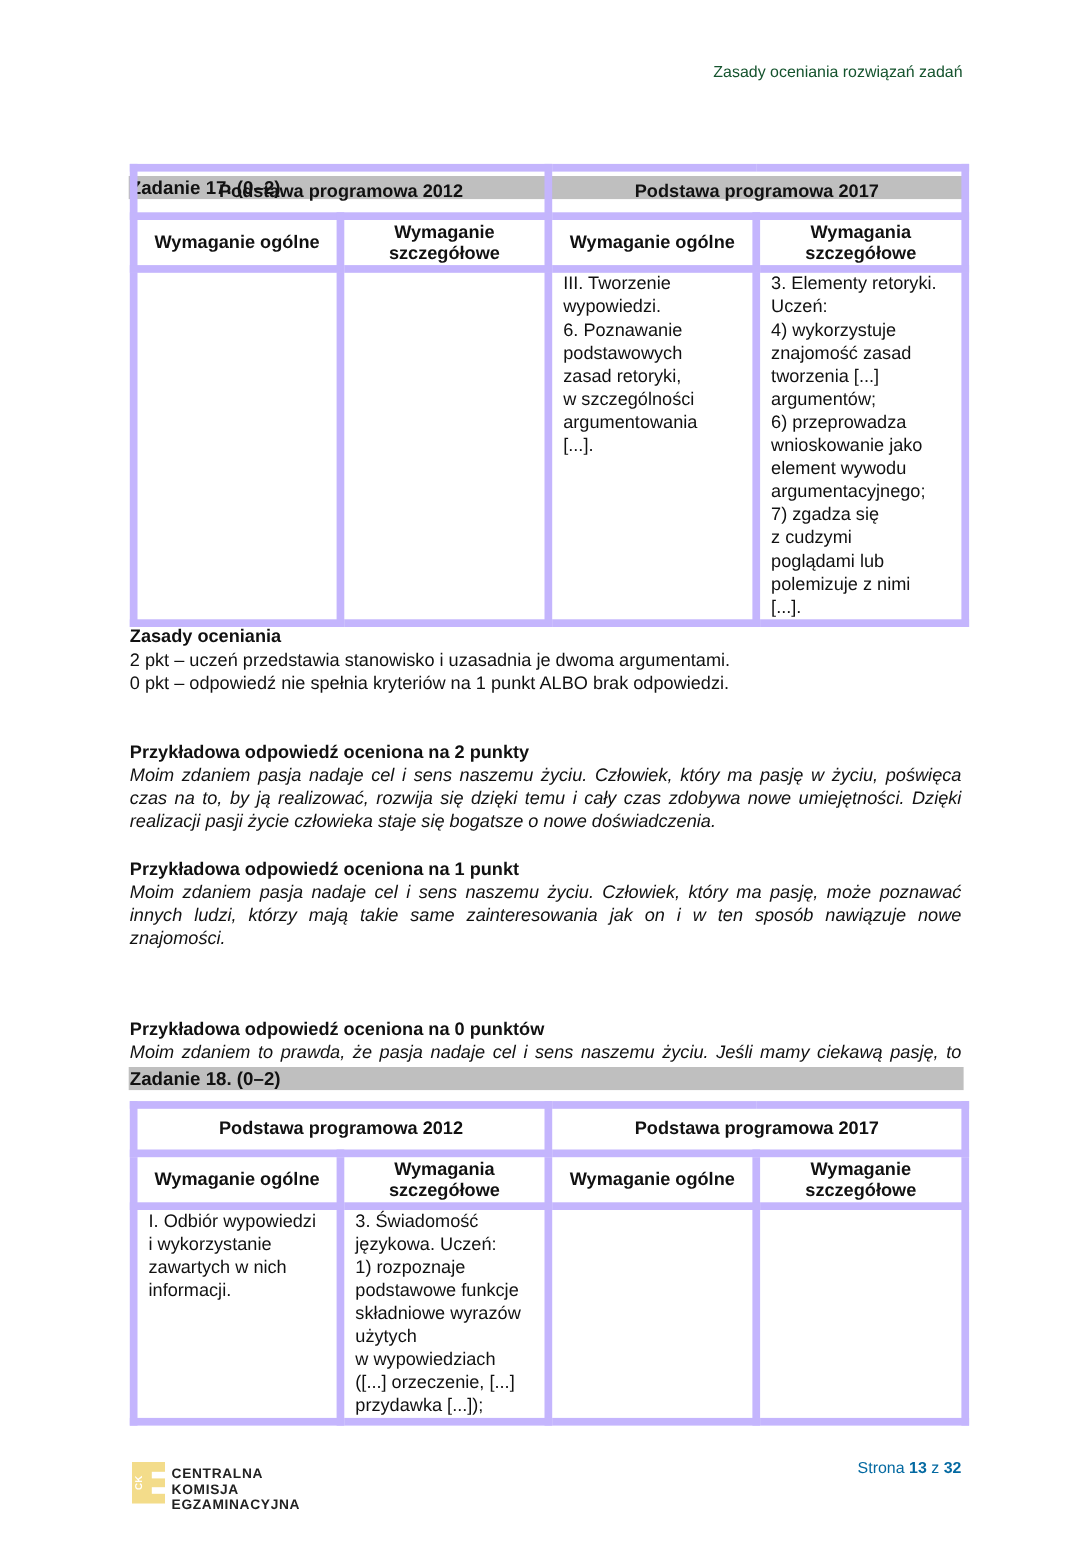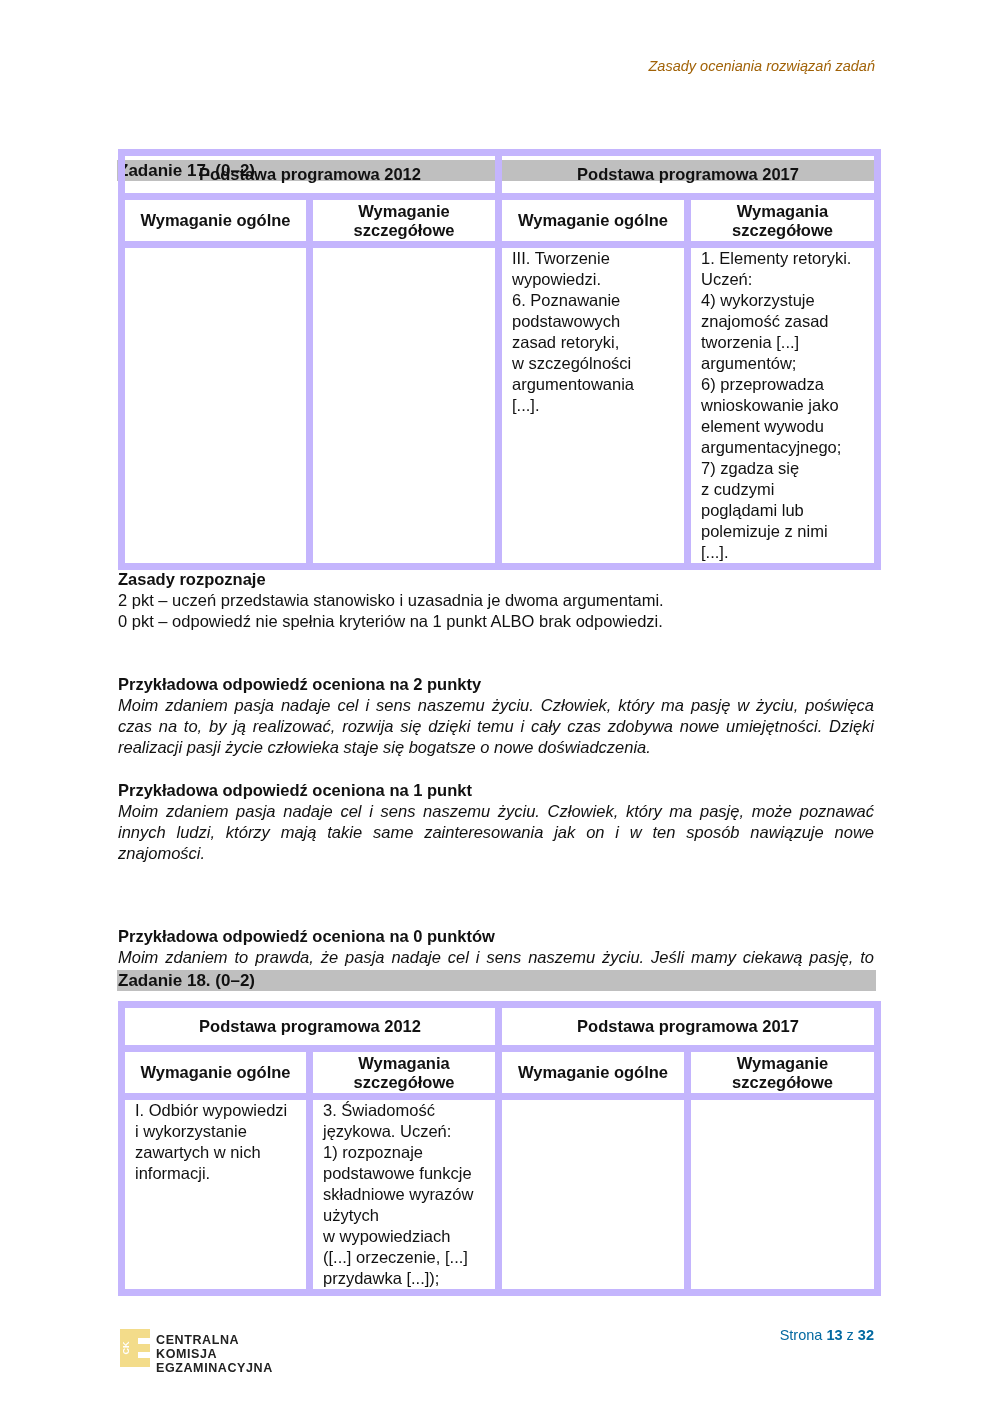--- a/index.html
+++ b/index.html
@@ -2,21 +2,21 @@
 <html><head>
 <meta charset="utf-8">
 <style>
   html, body { margin: 0; padding: 0; background: #ffffff; }
   body {
     width: 993px; height: 1404px; position: relative; overflow: hidden;
     font-family: "Liberation Sans", sans-serif; color: #111;
   }
   .running-header {
     position: absolute; top: 58px; right: 118px;
-    font-size: 14.5px; font-style: italic; color: #a16207;
+    font-size: 14.5px; color: #14532d;
   }
   .task-bar {
     position: absolute; left: 117px; width: 759px; height: 21px;
     background: #bfbfbf; font-weight: bold; font-size: 17px;
     line-height: 21px; padding-left: 1px; box-sizing: border-box;
   }
   table.req {
     position: absolute; left: 118px; width: 756px;
     border-collapse: collapse; font-size: 16.5px; table-layout: fixed;
   }
@@ -66,41 +66,41 @@
     <td></td>
     <td></td>
     <td>III. Tworzenie
 wypowiedzi.
 6. Poznawanie
 podstawowych
 zasad retoryki,
 w szczególności
 argumentowania
 [...].</td>
-    <td>1. Elementy retoryki.
+    <td>3. Elementy retoryki.
 Uczeń:
 4) wykorzystuje
 znajomość zasad
 tworzenia [...]
 argumentów;
 6) przeprowadza
 wnioskowanie jako
 element wywodu
 argumentacyjnego;
 7) zgadza się
 z cudzymi
 poglądami lub
 polemizuje z nimi
 [...].</td>
   </tr>
 </tbody>
   </table>
 
 <div class="section" style="top:569px;">
-  <div class="head">Zasady rozpoznaje</div>
+  <div class="head">Zasady oceniania</div>
   <div>2 pkt – uczeń przedstawia stanowisko i uzasadnia je dwoma argumentami.</div>
   <div>0 pkt – odpowiedź nie spełnia kryteriów na 1 punkt ALBO brak odpowiedzi.</div>
 </div>
 
 <div class="section" style="top:674px;">
   <div class="head">Przykładowa odpowiedź oceniona na 2 punkty</div>
   <div class="body-it">Moim zdaniem pasja nadaje cel i sens naszemu życiu. Człowiek, który ma pasję w życiu, poświęca czas na to, by ją realizować, rozwija się dzięki temu i cały czas zdobywa nowe umiejętności. Dzięki realizacji pasji życie człowieka staje się bogatsze o nowe doświadczenia.</div>
 </div>
 
 <div class="section" style="top:780px;">

